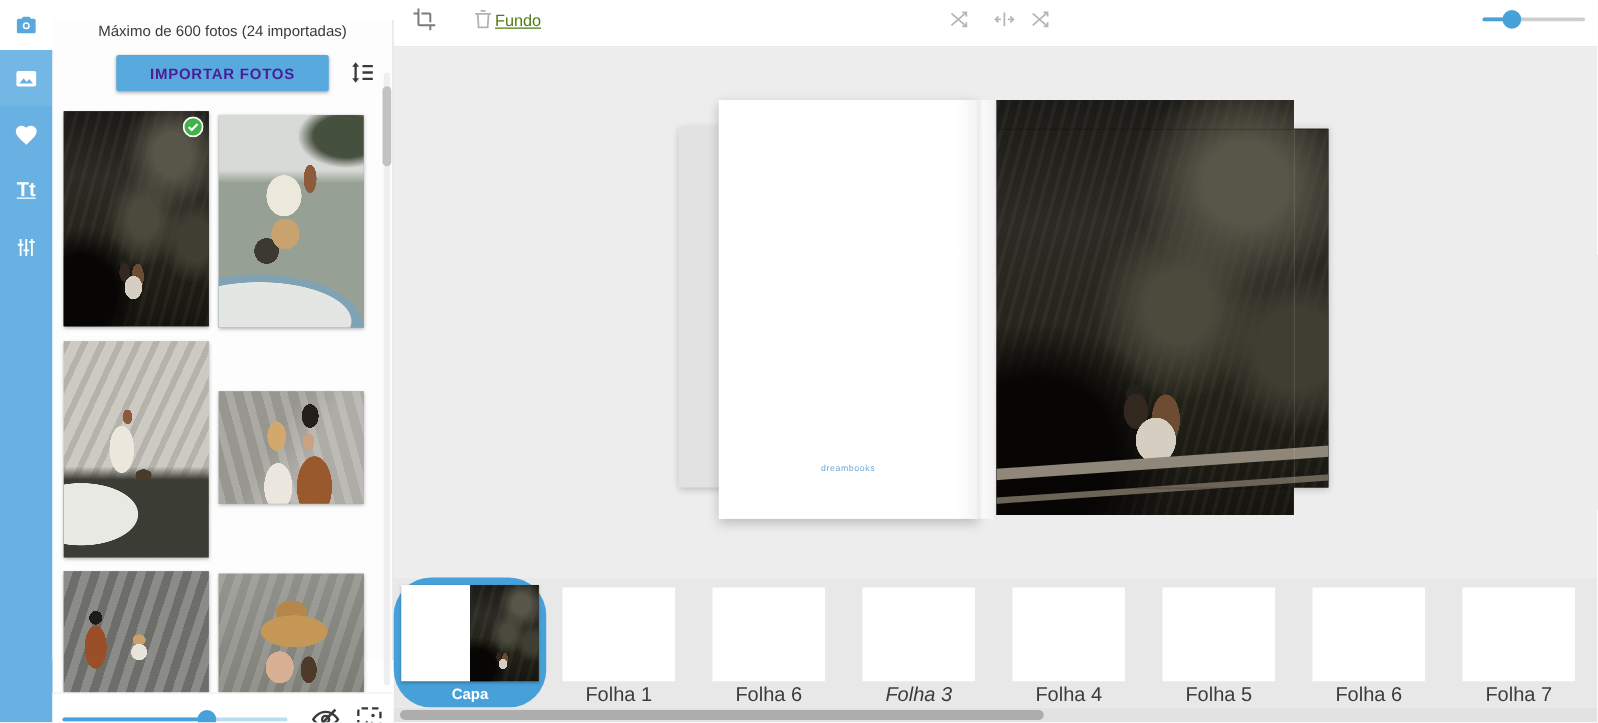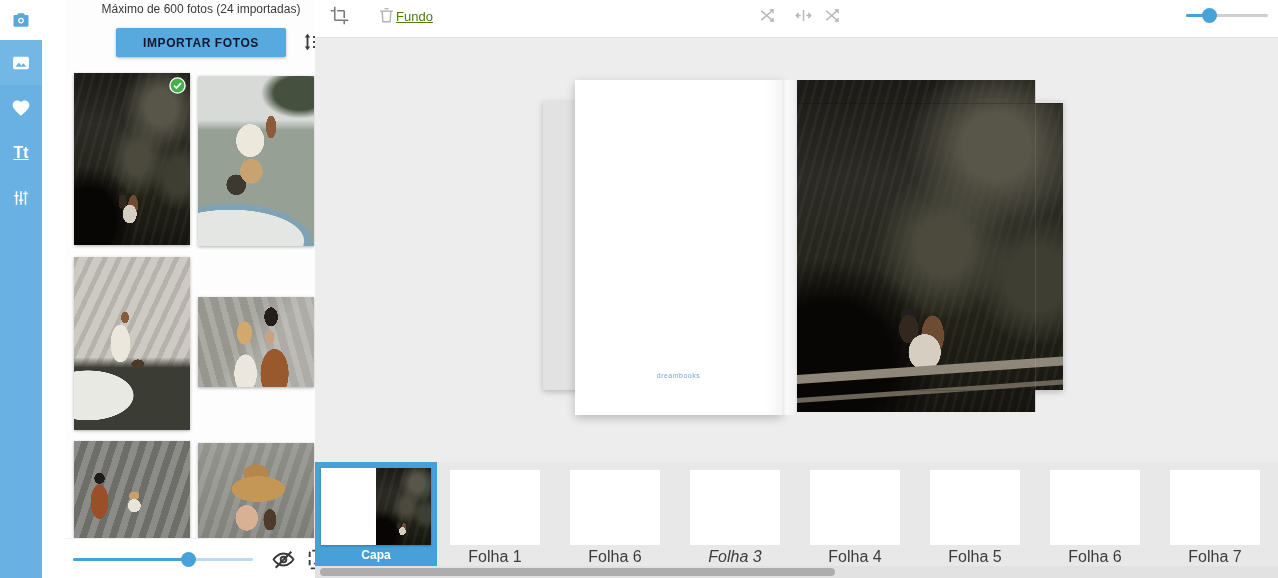--- a/index.html
+++ b/index.html
@@ -8,24 +8,24 @@
 
   
   .rail { position:absolute; left:0; top:0; width:42px; height:578px; background:#fff; }
   .rail-top { position:absolute; left:0; top:0; width:42px; height:40px; display:flex; align-items:center; justify-content:center; background:#fff; }
   .rail-body { position:absolute; left:0; top:40px; width:42px; height:538px; background:#68b1e2; }
   .rail-item { width:42px; height:45px; display:flex; align-items:center; justify-content:center; cursor:pointer; }
   .rail-item.first { background:rgba(255,255,255,0.08); }
   .tt-glyph { color:#fff; font-weight:bold; font-size:16px; letter-spacing:0;text-decoration:underline; }
 
   
-  .panel { position:absolute; left:42px; top:0; width:273px; height:512px; background:#fdfdfd; border-right:1px solid #dcdcdc;margin-left:23px; }
+  .panel { position:absolute; left:42px; top:16px; width:273px; height:512px; background:#fdfdfd; border-right:1px solid #dcdcdc; }
   .panel-limit { position:absolute; left:0; top:2px; width:100%; text-align:center; font-size:12px; color:#3a3a3a; }
   .import-btn { position:absolute; left:51px; top:28px; width:170px; height:29px; background:#57a9de; border:none; border-radius:2px;
-    color:#0f172a; font-weight:bold; font-size:12px; letter-spacing:.6px; box-shadow:0 1px 3px rgba(0,0,0,.3); cursor:pointer; font-family:"Liberation Sans",sans-serif; }
+    color:#4c1d95; font-weight:bold; font-size:12px; letter-spacing:.6px; box-shadow:0 1px 3px rgba(0,0,0,.3); cursor:pointer; font-family:"Liberation Sans",sans-serif; }
   .sort-btn { position:absolute; left:237px; top:31px; width:22px; height:22px; cursor:pointer; }
   .panel-scrolltrack { position:absolute; left:265px; top:42px; width:5px; height:490px; background:#efefef; border-radius:3px; }
   .panel-scrollthumb { position:absolute; left:264px; top:53px; width:7px; height:64px; background:#c2c2c2; border-radius:4px; }
 
   .thumb { position:absolute; box-shadow:0 1px 3px rgba(0,0,0,.3); background:#ccc; }
   .badge { position:absolute; top:4px; right:4px; width:17px; height:17px; }
 
   .panel-footer { position:absolute; left:0px; top:538px; width:272px; height:40px; background:#fff; border-top:1px solid #f0f0f0; }
   .pf-track { position:absolute; left:8px; top:19px; width:180px; height:3px; background:#b9dcf1; border-radius:2px; }
   .pf-track-fill { position:absolute; left:0; top:0; width:68%; height:3px; background:#47a2da; border-radius:2px; }
@@ -108,21 +108,21 @@
     background-image:
       radial-gradient(ellipse 38% 22% at 52% 48%, #c59757 0 60%, transparent 61%),
       radial-gradient(ellipse 18% 16% at 50% 32%, #b5874a 0 60%, transparent 61%),
       radial-gradient(ellipse 16% 22% at 42% 78%, #d8b093 0 60%, transparent 61%),
       radial-gradient(ellipse 10% 20% at 62% 80%, #4e3a2a 0 55%, transparent 56%),
       repeating-linear-gradient(108deg, rgba(255,255,255,.14) 0 6px, transparent 6px 13px),
       linear-gradient(160deg,#95958f,#7b7b75); }
 
   
   .filmstrip { position:absolute; left:315px; top:462px; width:963px; height:104px; background:#e8e8e8; }
-  .capa-tile { position:absolute; left:0; top:0; width:122px; height:104px; background:#47a0d8; cursor:pointer; }
+  .capa-tile { position:absolute; left:0; top:0; width:122px; height:104px; background:#47a0d8; cursor:pointer;border-radius:30px; }
   .capa-thumb { position:absolute; left:6px; top:6px; width:110px; height:77px; background:#fff; box-shadow:0 1px 2px rgba(0,0,0,.25); }
   .capa-thumb-photo { position:absolute; left:50%; right:0; top:0; bottom:0; }
   .capa-label { position:absolute; left:0; top:86px; width:122px; text-align:center; color:#fff; font-weight:bold; font-size:12px; }
   .folha-tile { position:absolute; top:8px; width:90px; height:75px; background:#fff; cursor:pointer; }
   .folha-label { position:absolute; top:86px; width:120px; text-align:center; color:#3c3c3c; font-size:16px; cursor:pointer; }
 
   .hscroll { position:absolute; left:315px; top:566px; width:963px; height:12px; background:#e2e2e2; }
   .hscroll-thumb { position:absolute; left:5px; top:2px; width:515px; height:8px; background:#adadad; border-radius:4px; cursor:pointer; }
 
   svg { display:block; }

